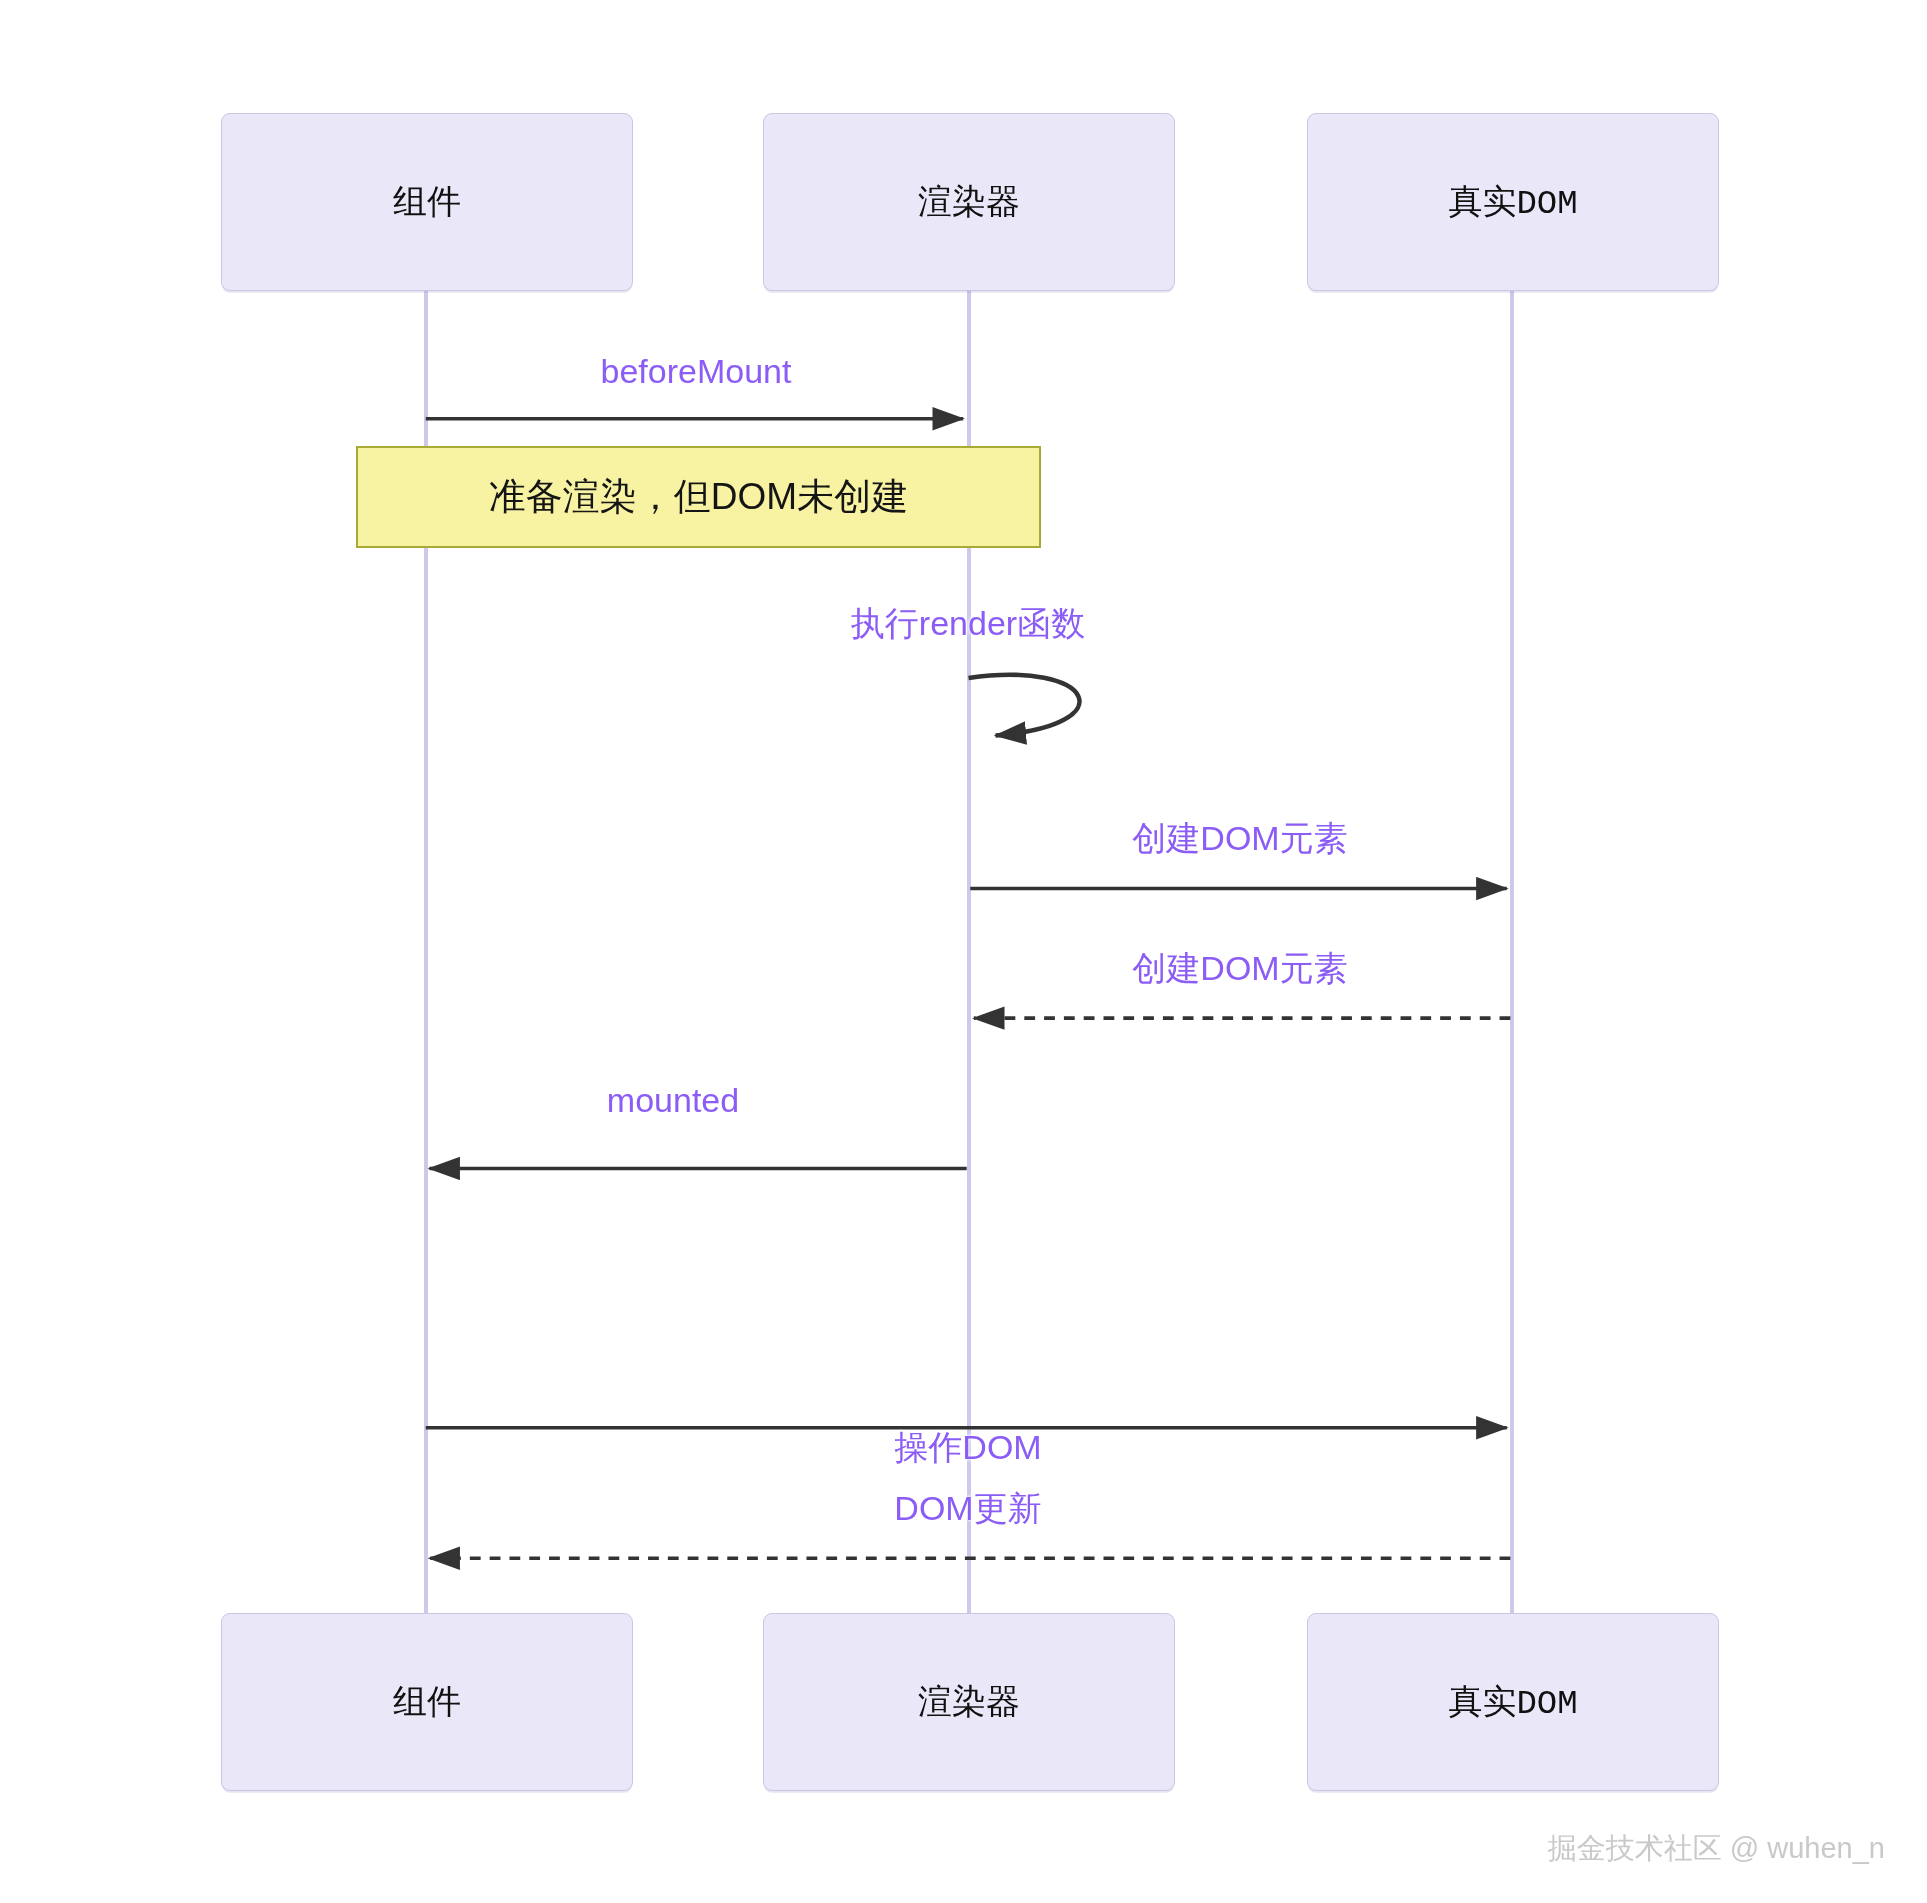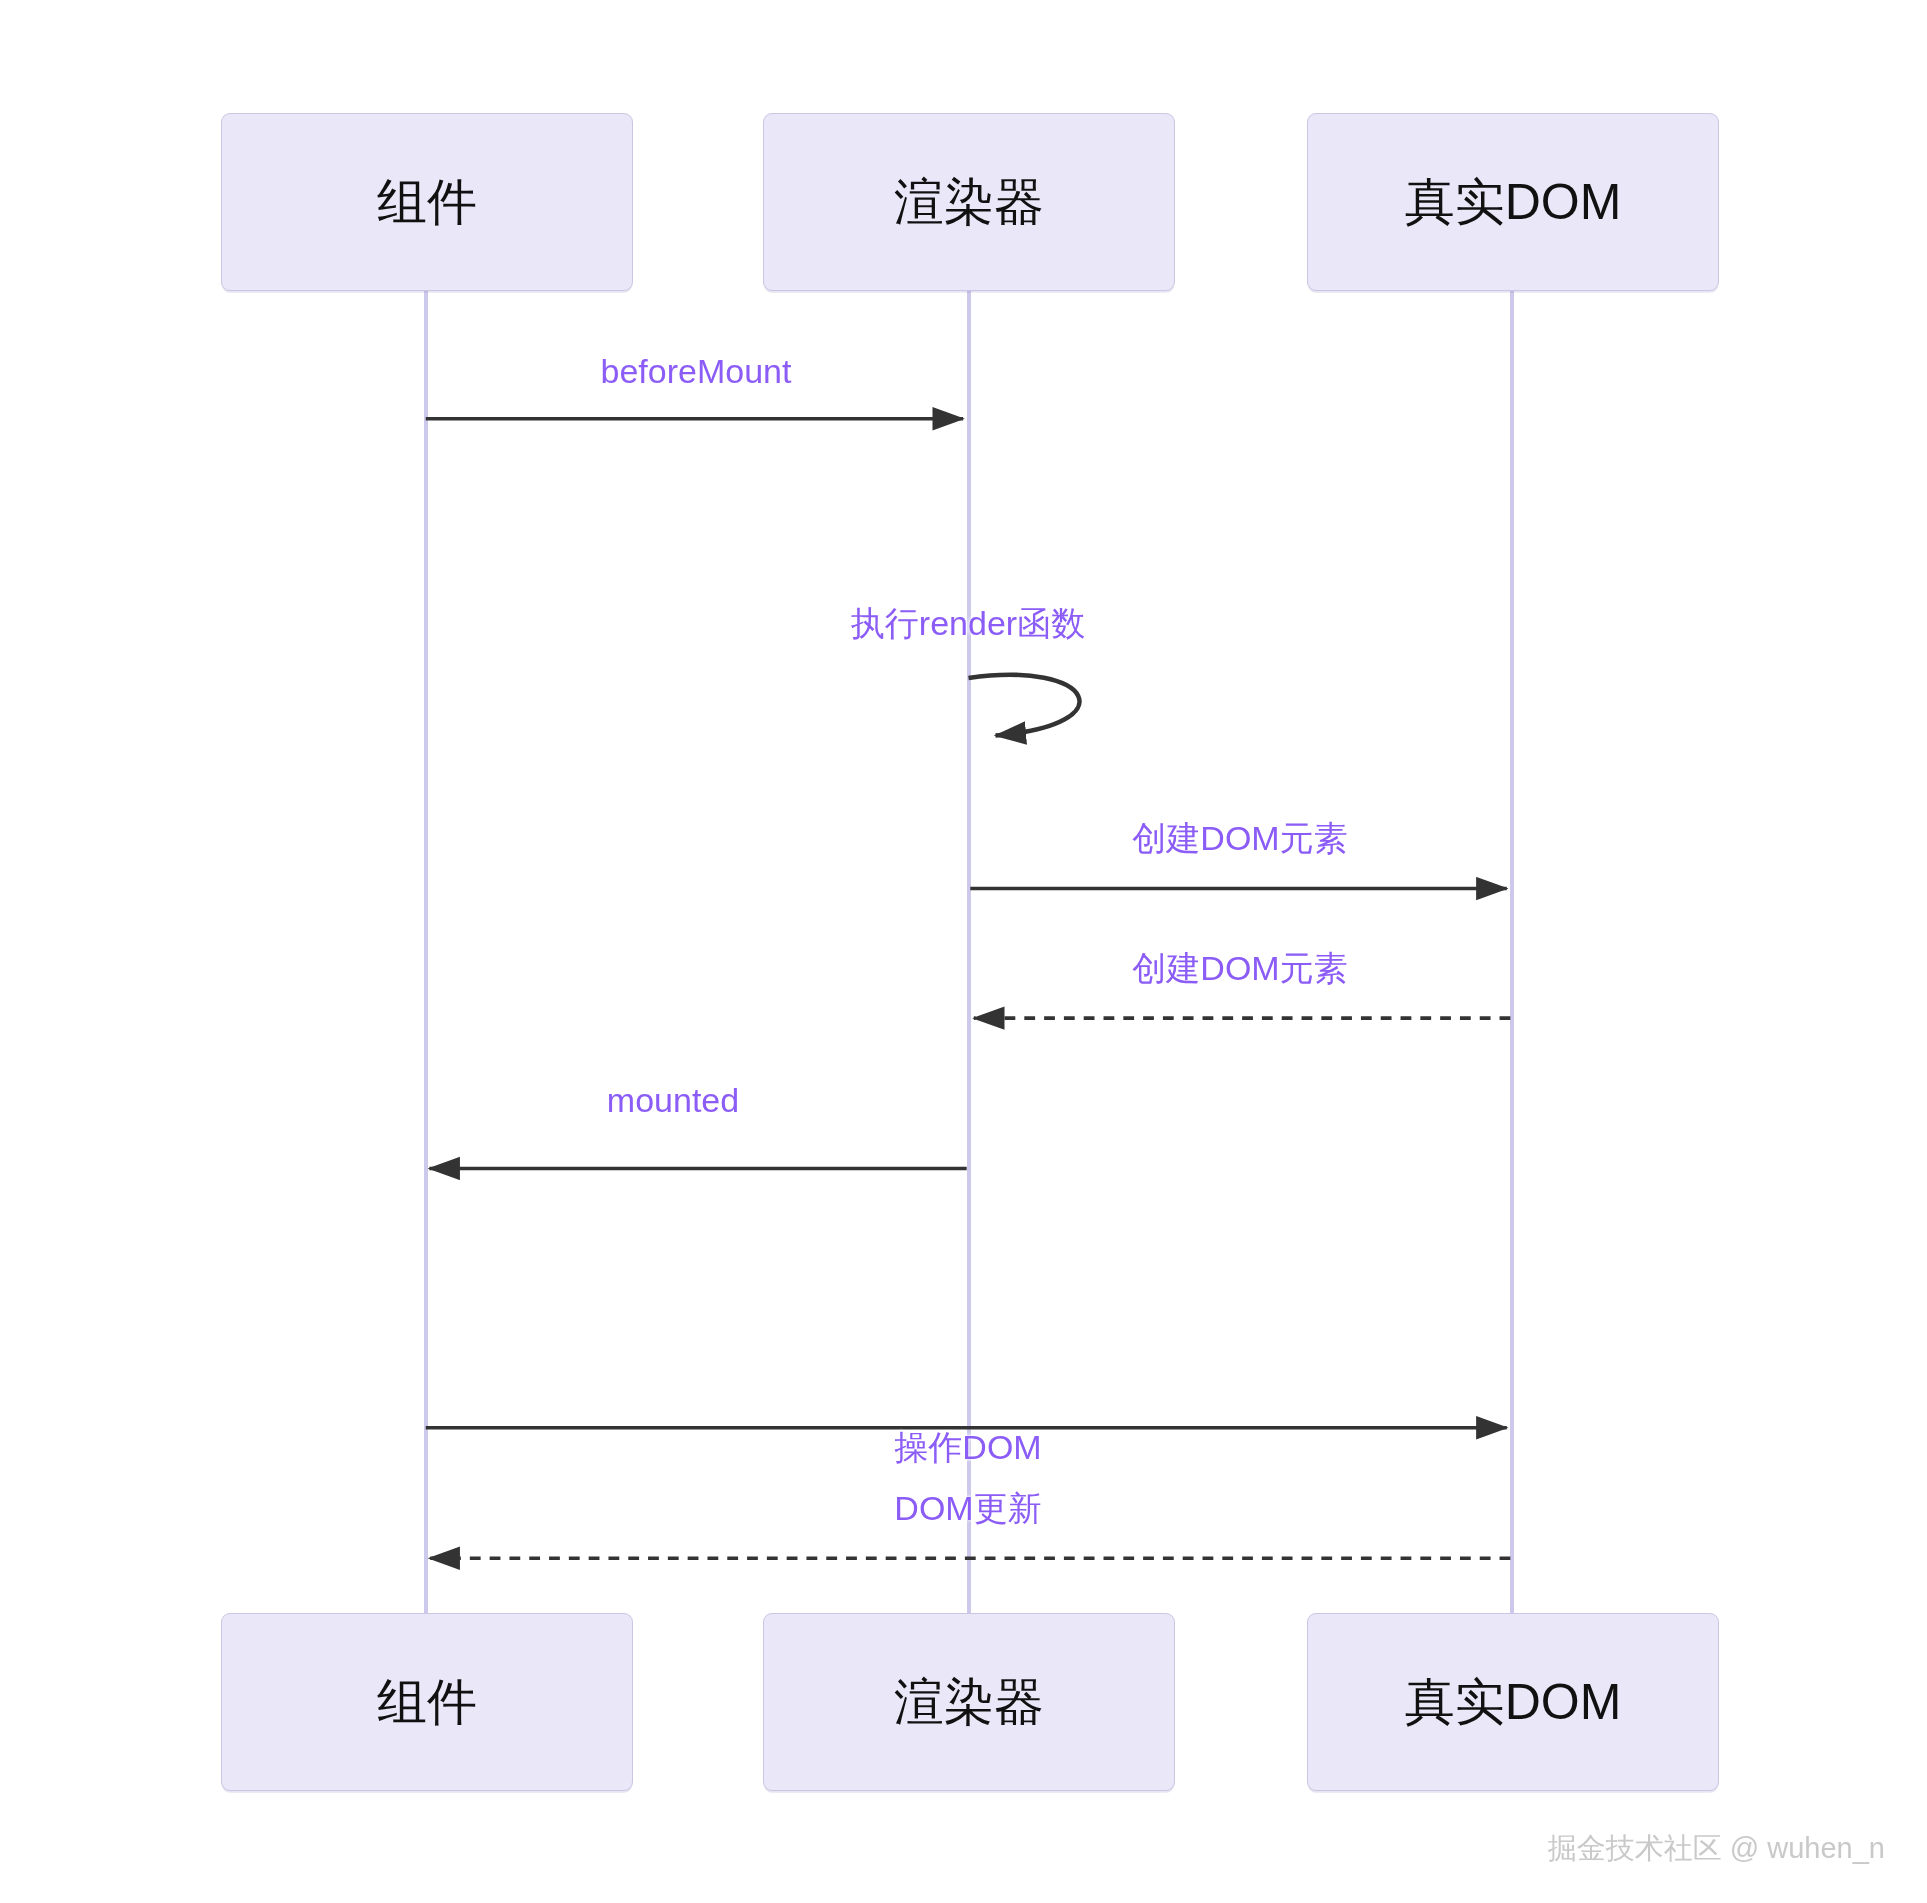--- a/index.html
+++ b/index.html
@@ -17,22 +17,23 @@
     background:var(--lifeline,#cdc9ec);
   }
   .actor-box{
     position:absolute;
     width:410px;height:176px;
     background:var(--actor_fill,#eae8f8);
     border:1.8px solid var(--actor_border,#cbc6e3);
     border-radius:9px;
     box-shadow:0 2.7px 0 -0.9px rgba(120,110,180,0.18);
     display:flex;align-items:center;justify-content:center;
-    font-size:50px;
+    font-size:34px;
     color:#111;
+    font-family:Liberation Mono, monospace;
   }
   .msg-label{
     position:absolute;
     transform:translate(-50%,-50%);
     font-size:34px;
     color:#8b5cf6;
     white-space:nowrap;
     text-shadow:0 0 3.6px #fff,0 0 3.6px #fff;
   }
   .note{
@@ -107,17 +108,20 @@
   </div>
 
   <div class="msg-label" style="left:696px;top:371px">beforeMount</div>
   <div class="msg-label" style="left:968px;top:624px">执行render函数</div>
   <div class="msg-label" style="left:1240px;top:839px">创建DOM元素</div>
   <div class="msg-label" style="left:1240px;top:969px">创建DOM元素</div>
   <div class="msg-label" style="left:673px;top:1100px">mounted</div>
   <div class="msg-label" style="left:968px;top:1448px">操作DOM</div>
   <div class="msg-label" style="left:968px;top:1509px">DOM更新</div>
 
+  <div class="note" style="left:356px;top:446px">
+    <span>准备渲染，但DOM未创建</span>
+  </div>
 
   <div class="watermark">掘金技术社区 @ wuhen_n</div>
 
 </div>
 
 
 </body></html>

